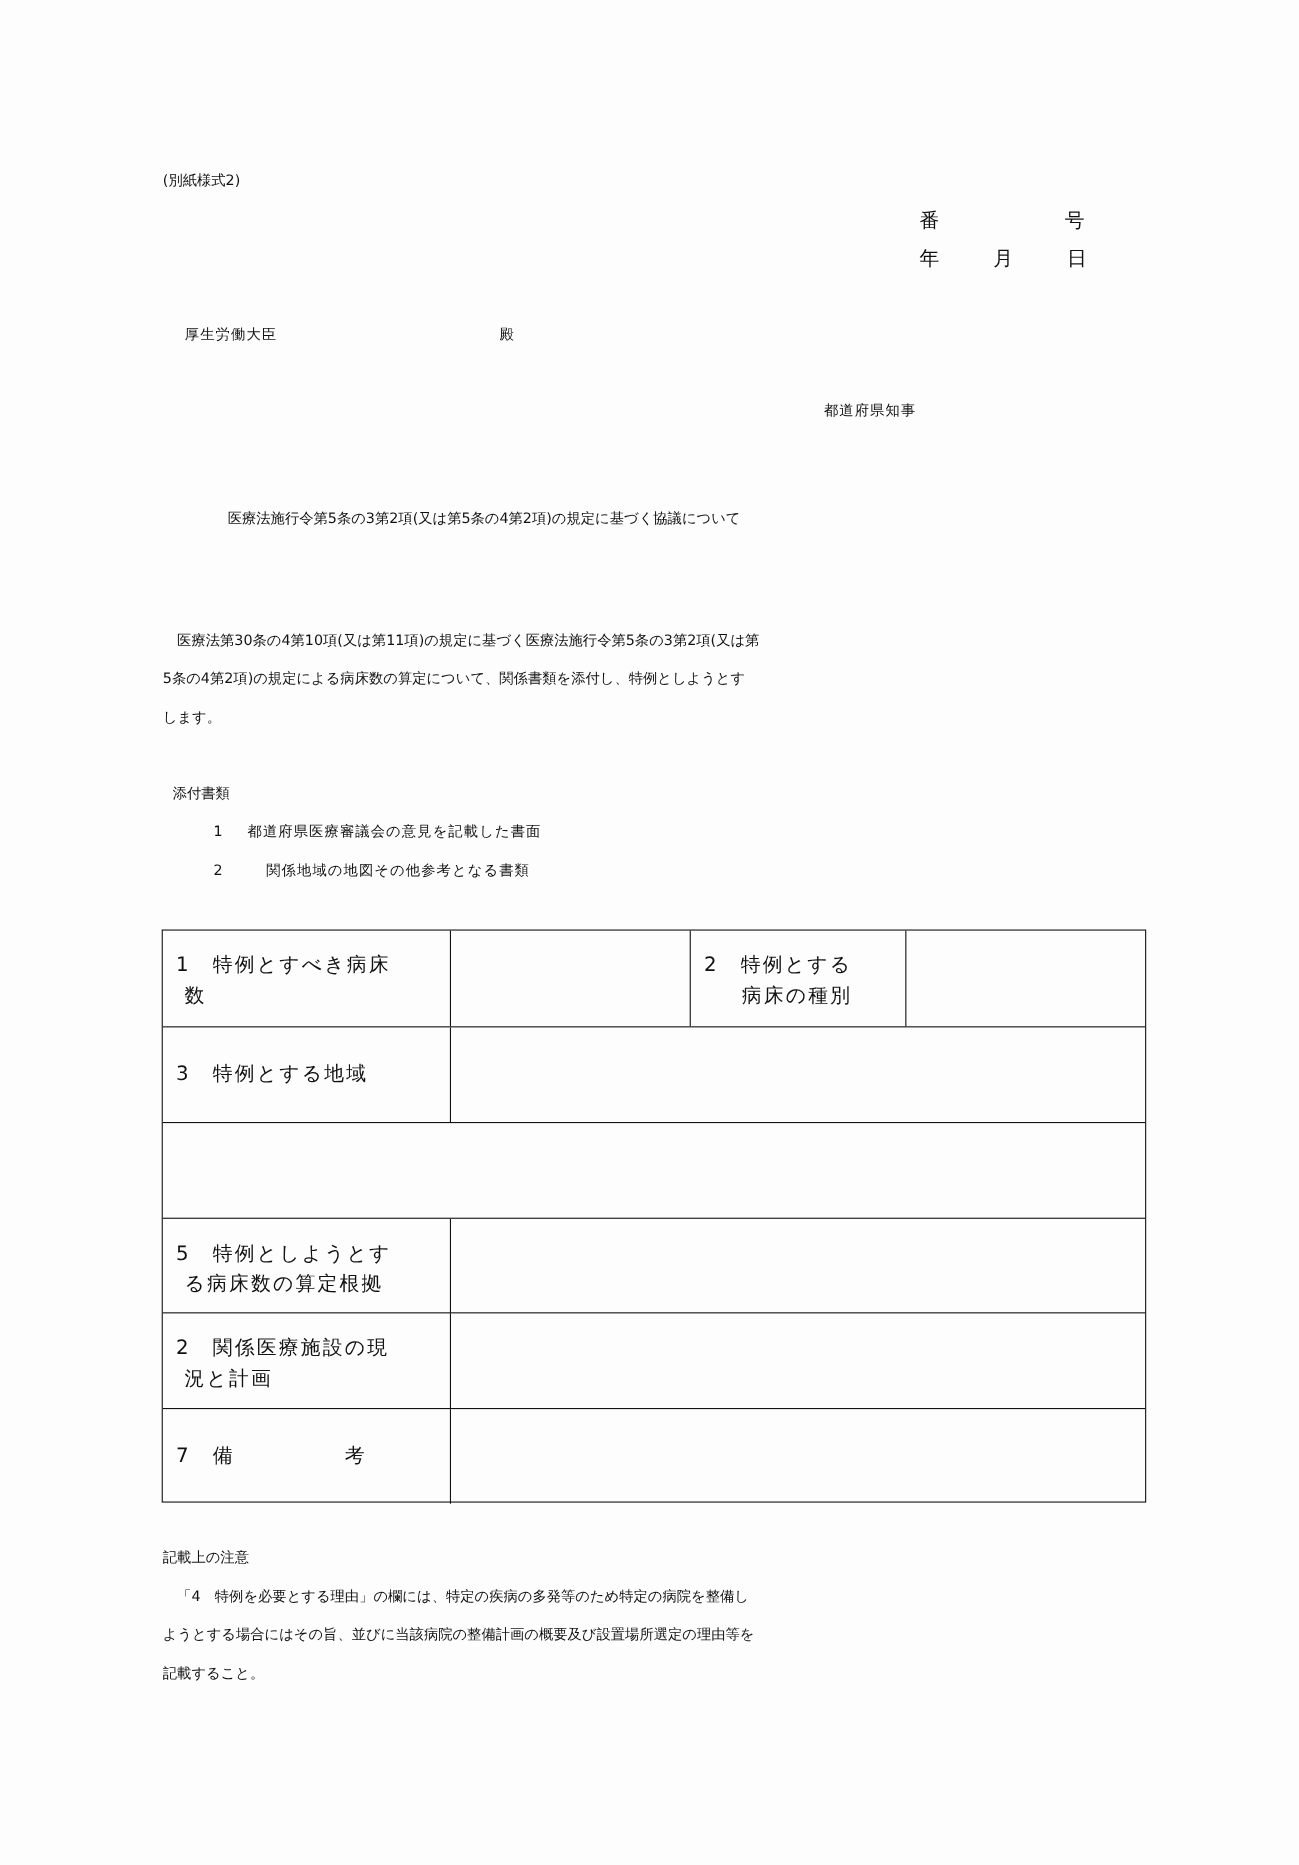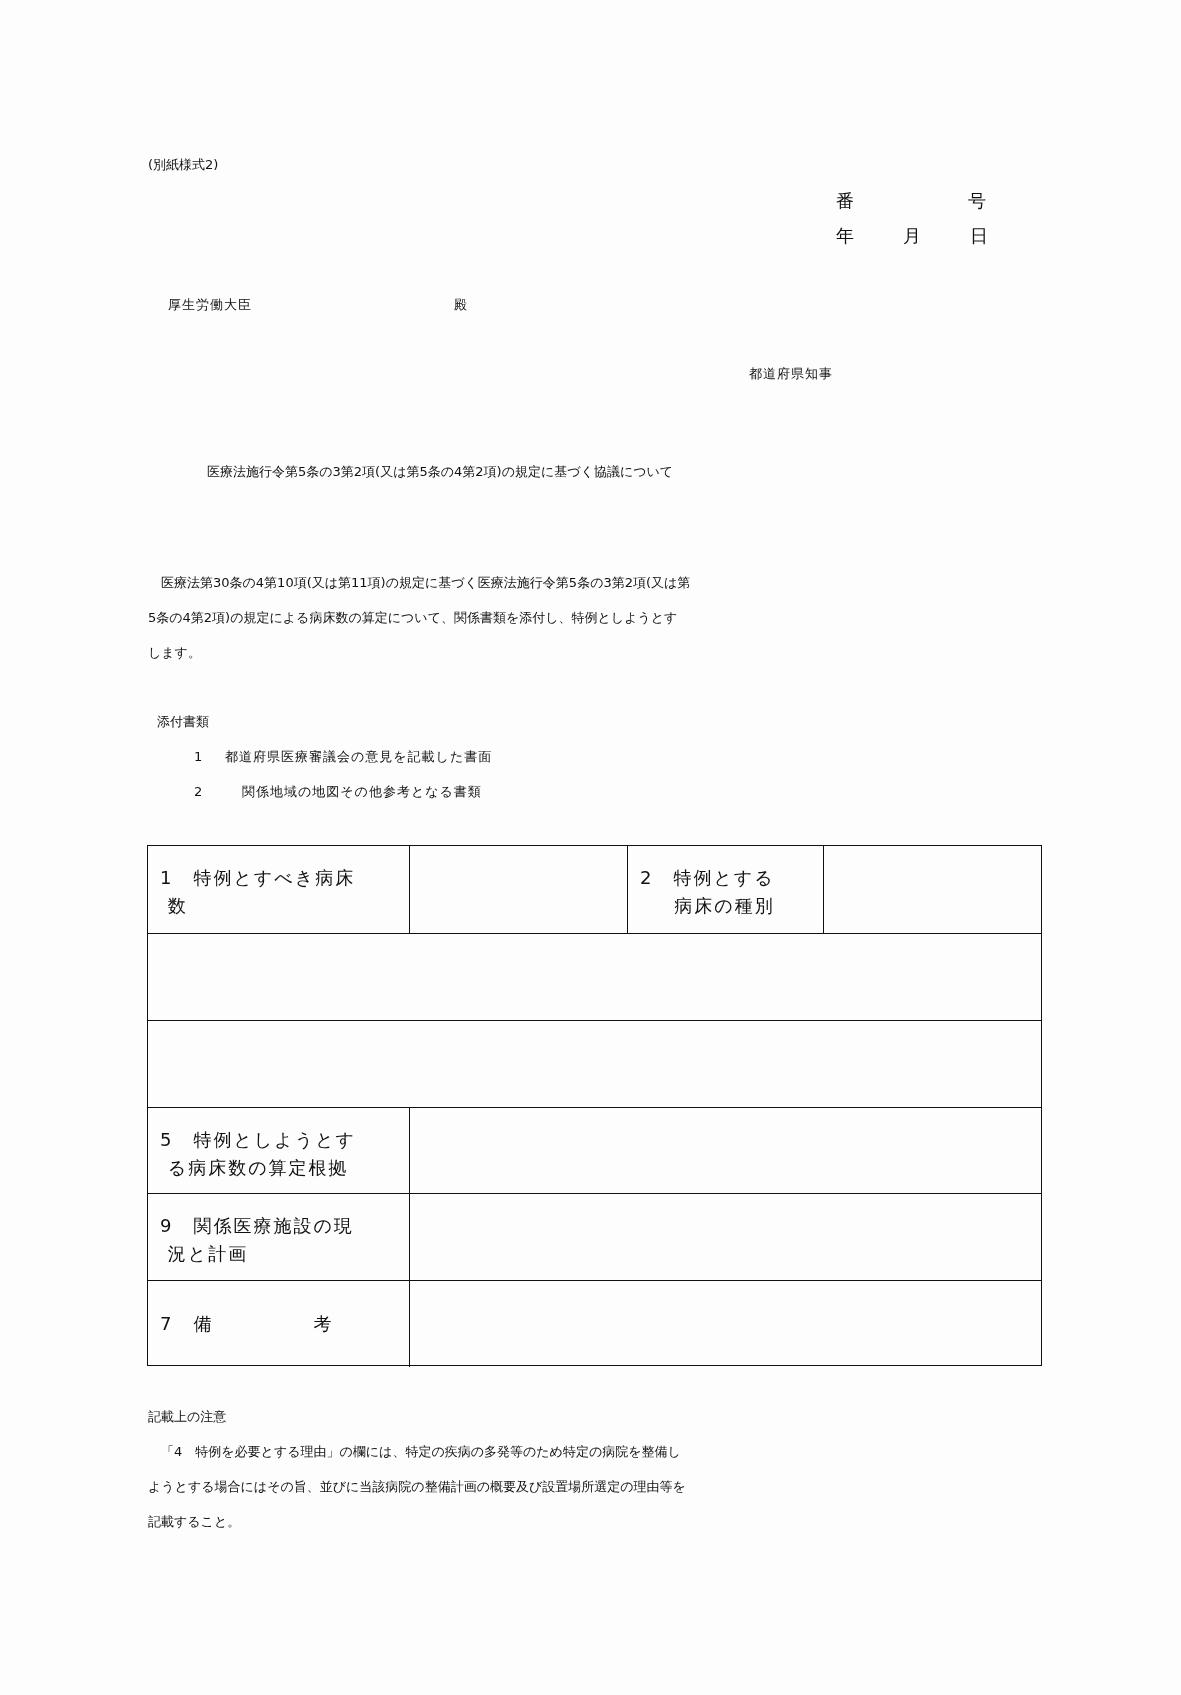--- a/index.html
+++ b/index.html
@@ -107,35 +107,38 @@
  数</div>
       </div>
       <div class="cell value-a"></div>
       <div class="cell label-b">
         <div class="cell-text two-line">2　特例とする
  病床の種別</div>
       </div>
       <div class="cell value-b"></div>
     </div>
     <div class="row" style="top:87px">
+      <div class="cell label">
+        <div class="cell-text one-line">3　特例とする地域</div>
+      </div>
       <div class="cell value-wide"></div>
     </div>
     <div class="row" style="top:174px">
       <div class="cell value-wide"></div>
     </div>
     <div class="row" style="top:261px">
       <div class="cell label">
         <div class="cell-text two-line">5　特例としようとす
  る病床数の算定根拠</div>
       </div>
       <div class="cell value-wide"></div>
     </div>
     <div class="row" style="top:347px">
       <div class="cell label">
-        <div class="cell-text two-line">9　関係医療施設の現
+        <div class="cell-text two-line">2　関係医療施設の現
  況と計画</div>
       </div>
       <div class="cell value-wide"></div>
     </div>
     <div class="row" style="top:434px">
       <div class="cell label">
         <div class="cell-text one-line">7　備　　　　　考</div>
       </div>
       <div class="cell value-wide"></div>
     </div>

